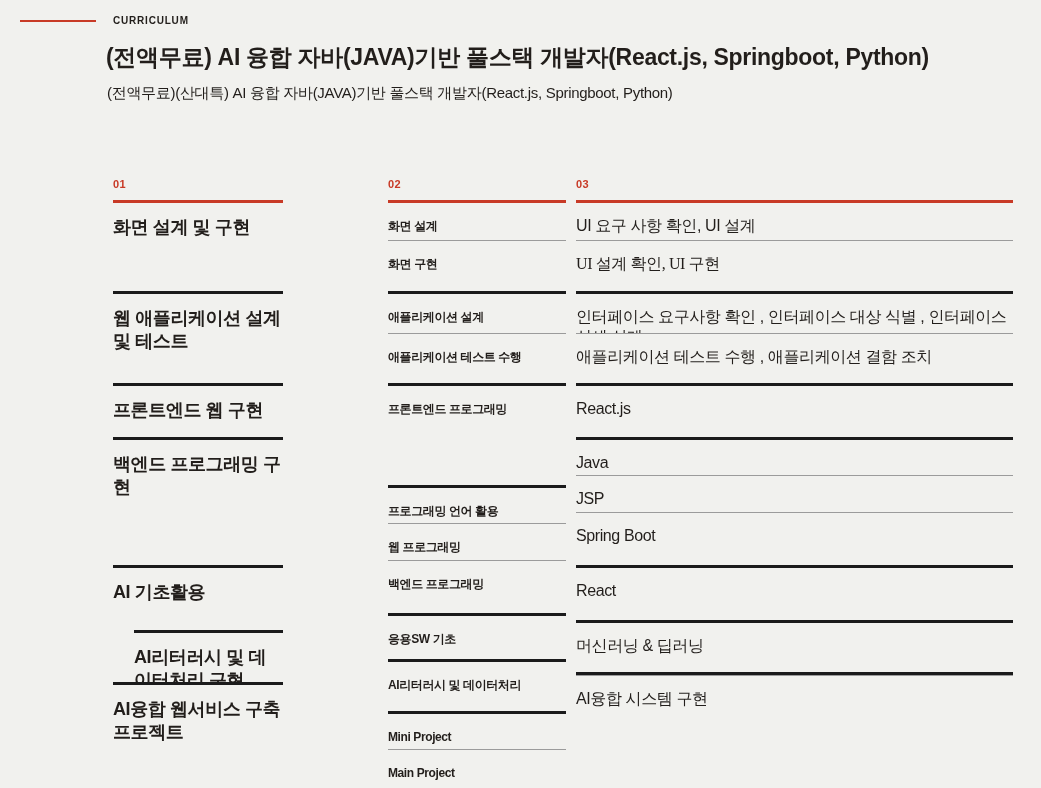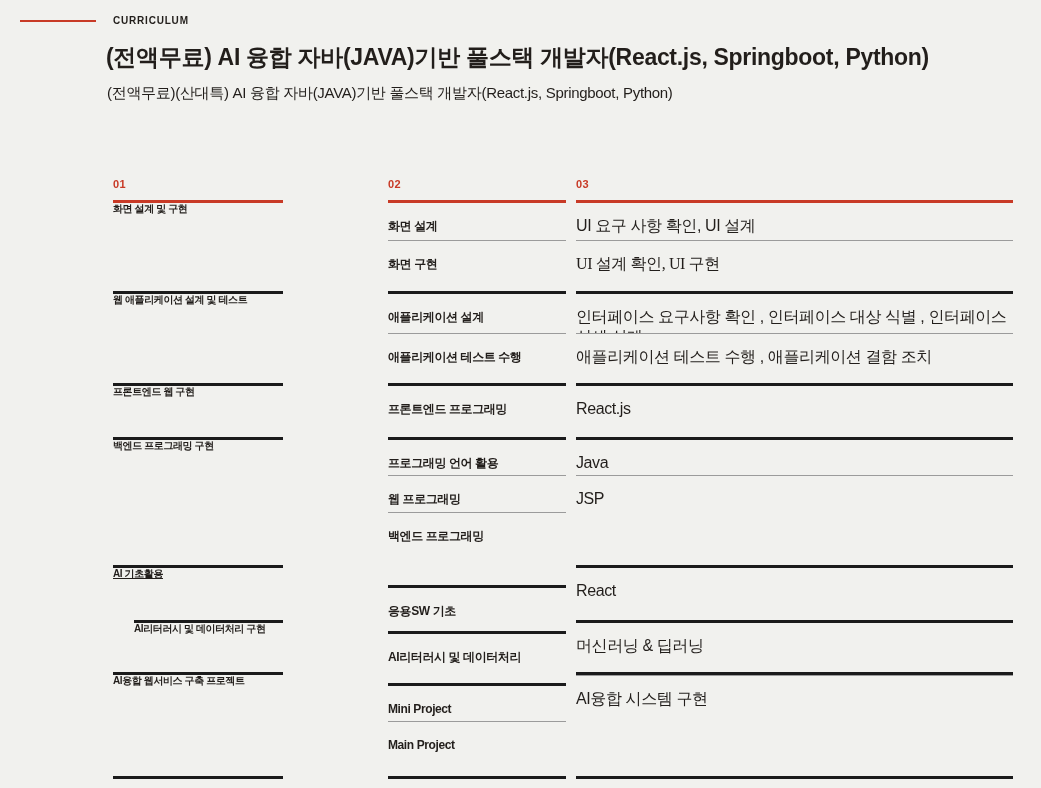--- a/index.html
+++ b/index.html
@@ -40,21 +40,21 @@
   .col2{width:178px;margin-right:10px}
   .col3{width:437px}
   .col-num{
     box-sizing:border-box;height:25px;
     color:var(--accent);font-size:11px;font-weight:bold;letter-spacing:.5px;
     border-bottom:3px solid var(--accent);
   }
   .group{box-sizing:border-box;border-top:3px solid var(--rule_dark);overflow:hidden}
   .group.first{border-top:none}
   .cat{
-    font-size:10px;font-weight:bold;letter-spacing:-.4px;line-height:1.25;
+    padding-top:13px;font-size:18px;font-weight:bold;letter-spacing:-.4px;line-height:1.25;
   }
   .row{box-sizing:border-box;padding-top:13px;overflow:hidden}
   .row.sub{border-top:1px solid var(--rule_light)}
   .subject{font-size:12px;font-weight:bold;letter-spacing:-.4px;line-height:1.25}
   .detail{font-size:16px;font-weight:normal;letter-spacing:-.4px;line-height:1.25}
 </style>
 </head>
 <body>
 
 <div class="page">
@@ -70,21 +70,21 @@
         </div>
         <div class="group" style="height: 92px;">
           <div class="cat">웹 애플리케이션 설계 및 테스트</div>
         </div>
         <div class="group" style="height: 54px;">
           <div class="cat">프론트엔드 웹 구현</div>
         </div>
         <div class="group" style="height: 128px;">
           <div class="cat">백엔드 프로그래밍 구현</div>
         </div>
-        <div class="group" style="height: 55px; text-decoration: underline;">
+        <div class="group" style="height: 65px;">
           <div class="cat">AI 기초활용</div>
         </div>
         <div class="group" style="height: 52px; margin-left: 21px;">
           <div class="cat">AI리터러시 및 데이터처리 구현</div>
         </div>
         <div class="group" style="height: 93px;">
           <div class="cat">AI융합 웹서비스 구축 프로젝트</div>
         </div>
       </div>
       <div class="col col2">
@@ -93,21 +93,21 @@
           <div class="row" style="height: 37px;"><span class="subject">화면 설계</span></div>
           <div class="row sub" style="height: 51px;"><span class="subject">화면 구현</span></div>
         </div>
         <div class="group" style="height: 92px;">
           <div class="row" style="height: 39px;"><span class="subject">애플리케이션 설계</span></div>
           <div class="row sub" style="height: 50px;"><span class="subject">애플리케이션 테스트 수행</span></div>
         </div>
         <div class="group" style="height: 54px;">
           <div class="row" style="height: 51px;"><span class="subject">프론트엔드 프로그래밍</span></div>
         </div>
-        <div class="group" style="height: 148px;">
+        <div class="group" style="height: 128px; margin-top: 48px;">
           <div class="row" style="height: 35px;"><span class="subject">프로그래밍 언어 활용</span></div>
           <div class="row sub" style="height: 37px;"><span class="subject">웹 프로그래밍</span></div>
           <div class="row sub" style="height: 53px;"><span class="subject">백엔드 프로그래밍</span></div>
         </div>
         <div class="group" style="height: 46px;">
           <div class="row" style="height: 52px;"><span class="subject">응용SW 기초</span></div>
         </div>
         <div class="group" style="height: 52px;">
           <div class="row" style="height: 49px;"><span class="subject">AI리터러시 및 데이터처리</span></div>
         </div>
@@ -125,20 +125,21 @@
         <div class="group" style="height: 92px;">
           <div class="row" style="height: 39px;"><span class="detail">인터페이스 요구사항 확인 , 인터페이스 대상 식별 , 인터페이스 상세 설계</span></div>
           <div class="row sub" style="height: 50px;"><span class="detail">애플리케이션 테스트 수행 , 애플리케이션 결함 조치</span></div>
         </div>
         <div class="group" style="height: 54px;">
           <div class="row" style="height: 51px;"><span class="detail">React.js</span></div>
         </div>
         <div class="group" style="height: 128px;">
           <div class="row" style="height: 35px;"><span class="detail">Java</span></div>
           <div class="row sub" style="height: 37px;"><span class="detail">JSP</span></div>
+          <div class="row sub" style="height: 53px;"><span class="detail">Spring Boot</span></div>
         </div>
         <div class="group" style="height: 55px;">
           <div class="row" style="height: 52px;"><span class="detail">React</span></div>
         </div>
         <div class="group" style="height: 52px;">
           <div class="row" style="height: 49px;"><span class="detail">머신러닝 &amp; 딥러닝</span></div>
         </div>
         <div class="group" style="height: 93px;">
           <div class="row sub" style="height: 55px;"><span class="detail">AI융합 시스템 구현</span></div>
         </div>

